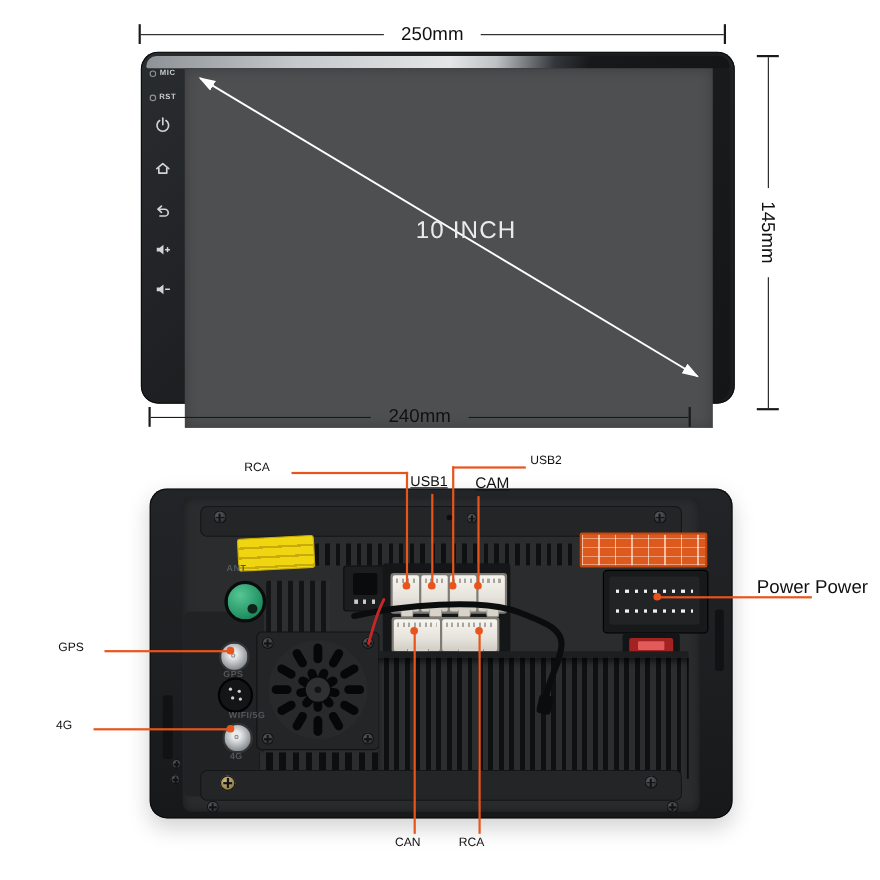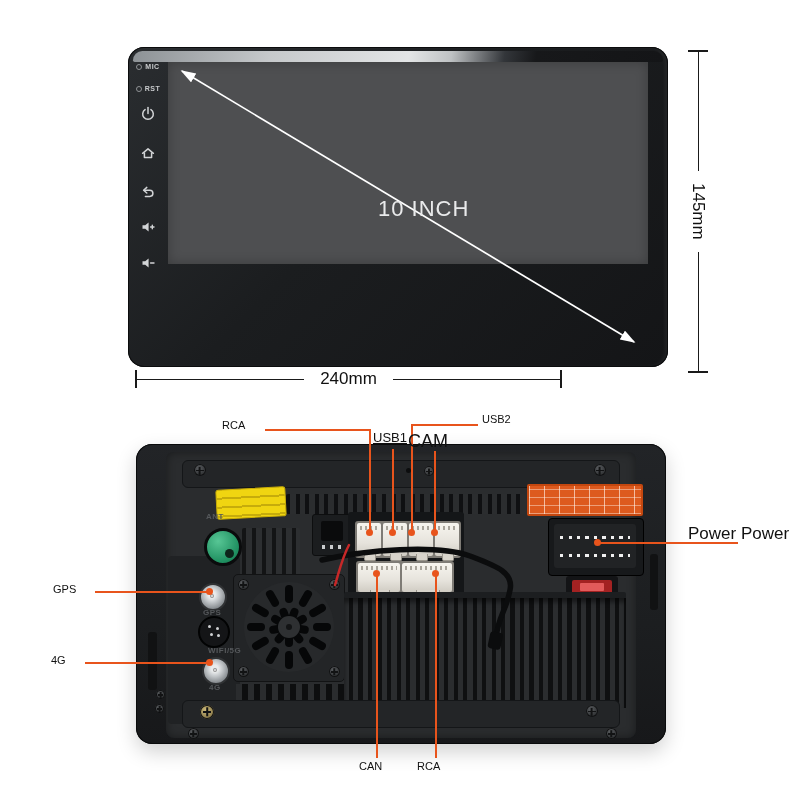--- a/index.html
+++ b/index.html
@@ -15,21 +15,21 @@
   .dim-v .tick{height:2px;width:20px;background:#1a1a1a;}
   .dim-v .line{flex:1;width:0;border-left:1.6px solid #1a1a1a;}
   .dim-v .dim-label{writing-mode:vertical-rl;padding:12px 0;font-size:17px;color:#111;white-space:nowrap;}
 
   
   #front-device{position:absolute;left:128px;top:47px;width:540px;height:320px;border-radius:16px;
     background:linear-gradient(135deg,#2a2d30 0%,#1b1d1f 45%,#141517 100%);
     box-shadow:inset 0 0 0 1px #0b0c0d, inset -3px 0 4px rgba(255,255,255,.06);}
   #front-topstrip{position:absolute;left:5px;right:5px;top:4px;height:11px;border-radius:11px 11px 2px 2px;
     background:linear-gradient(100deg,#8d9296 0%,#c6c9cb 26%,#e3e5e6 52%,#bfc2c4 60%,#33363a 70%,#17181a 76%,#141517 100%);}
-  #front-screen{position:absolute;left:40px;top:15px;width:480px;height:202px;background:#4e4f51;
+  #front-screen{position:absolute;left:40px;top:15px;width:480px;height:327px;background:#4e4f51;
     box-shadow:inset 0 0 12px rgba(0,0,0,.25);}
   #screen-label{position:absolute;left:210px;top:134px;color:#e9eaeb;font-size:22px;letter-spacing:1px;}
   .sbtn{position:absolute;left:0;width:40px;display:flex;justify-content:center;align-items:center;color:#cfd1d3;}
   .sbtn-text{display:flex;align-items:center;gap:3px;font-size:7px;font-weight:bold;letter-spacing:.5px;color:#c9cbcd;}
   .led{width:4px;height:4px;border:1px solid #8f9295;border-radius:50%;}
 
   
   #back-device{position:absolute;left:136px;top:444px;width:530px;height:300px;border-radius:16px;
     background:linear-gradient(180deg,#222427 0%,#1c1e20 60%,#17181a 100%);
     box-shadow:inset 0 0 0 1px #0a0b0c, 0 8px 20px rgba(0,0,0,.18);}
@@ -95,20 +95,27 @@
   
   .co-label{position:absolute;font-size:11px;color:#111;white-space:nowrap;}
   .co-line{position:absolute;background:#e8541c;}
   .co-dot{position:absolute;width:7px;height:7px;border-radius:50%;background:#e8541c;}
 </style>
 </head>
 <body>
 
 <div id="canvas">
 
+  <div class="dim-h" style="left:126px;top:22px;width:534px;">
+    <div class="tick"></div>
+    <div class="line"></div>
+    <div class="dim-label">250mm</div>
+    <div class="line"></div>
+    <div class="tick"></div>
+  </div>
 
   <div id="front-device">
     <div id="front-topstrip"></div>
     <div id="front-screen">
       <svg width="480" height="287" style="position:absolute;left:0;top:0;">
         <defs>
           <marker id="ah" markerWidth="10" markerHeight="8" refX="8" refY="3" orient="auto">
             <path d="M0,0 L9,3 L0,6 Z" fill="#ffffff"></path>
           </marker>
           <marker id="ah2" markerWidth="10" markerHeight="8" refX="8" refY="3" orient="auto-start-reverse">
@@ -165,21 +172,21 @@
   </div>
 
   <div class="dim-v" style="left:688px;top:50px;height:323px;">
     <div class="tick"></div>
     <div class="line"></div>
     <div class="dim-label">145mm</div>
     <div class="line"></div>
     <div class="tick"></div>
   </div>
 
-  <div class="dim-h" style="left:135px;top:370px;width:427px;">
+  <div class="dim-h" style="left:135px;top:370px;width:493px;">
     <div class="tick"></div>
     <div class="line"></div>
     <div class="dim-label">240mm</div>
     <div class="line"></div>
     <div class="tick"></div>
   </div>
 
   <div id="back-device">
     <div class="abs" id="inner-panel"></div>
     <div class="abs" id="left-sub"></div>
@@ -299,21 +306,21 @@
 
   <div class="co-label" style="left:373px;top:430px;font-size:13px;text-decoration:underline;">USB1</div>
   <div class="co-line" style="left:392px;top:449px;width:2px;height:84px;"></div>
   <div class="co-dot" style="left:389px;top:529px;"></div>
 
   <div class="co-label" style="left:482px;top:413px;">USB2</div>
   <div class="co-line" style="left:411px;top:424px;width:67px;height:2px;"></div>
   <div class="co-line" style="left:411px;top:424px;width:2px;height:109px;"></div>
   <div class="co-dot" style="left:408px;top:529px;"></div>
 
-  <div class="co-label" style="left:408px;top:431px;font-size:18px;">CAM</div>
+  <div class="co-label" style="left:432px;top:431px;font-size:14px;text-decoration:underline;">CAM</div>
   <div class="co-line" style="left:434px;top:451px;width:2px;height:82px;"></div>
   <div class="co-dot" style="left:431px;top:529px;"></div>
 
   <div class="co-label" style="left:688px;top:524px;font-size:17px;">Power Power</div>
   <div class="co-line" style="left:597px;top:542px;width:141px;height:2px;"></div>
   <div class="co-dot" style="left:594px;top:539px;"></div>
 
   <div class="co-label" style="left:53px;top:583px;">GPS</div>
   <div class="co-line" style="left:95px;top:591px;width:115px;height:2px;"></div>
   <div class="co-dot" style="left:206px;top:588px;"></div>

